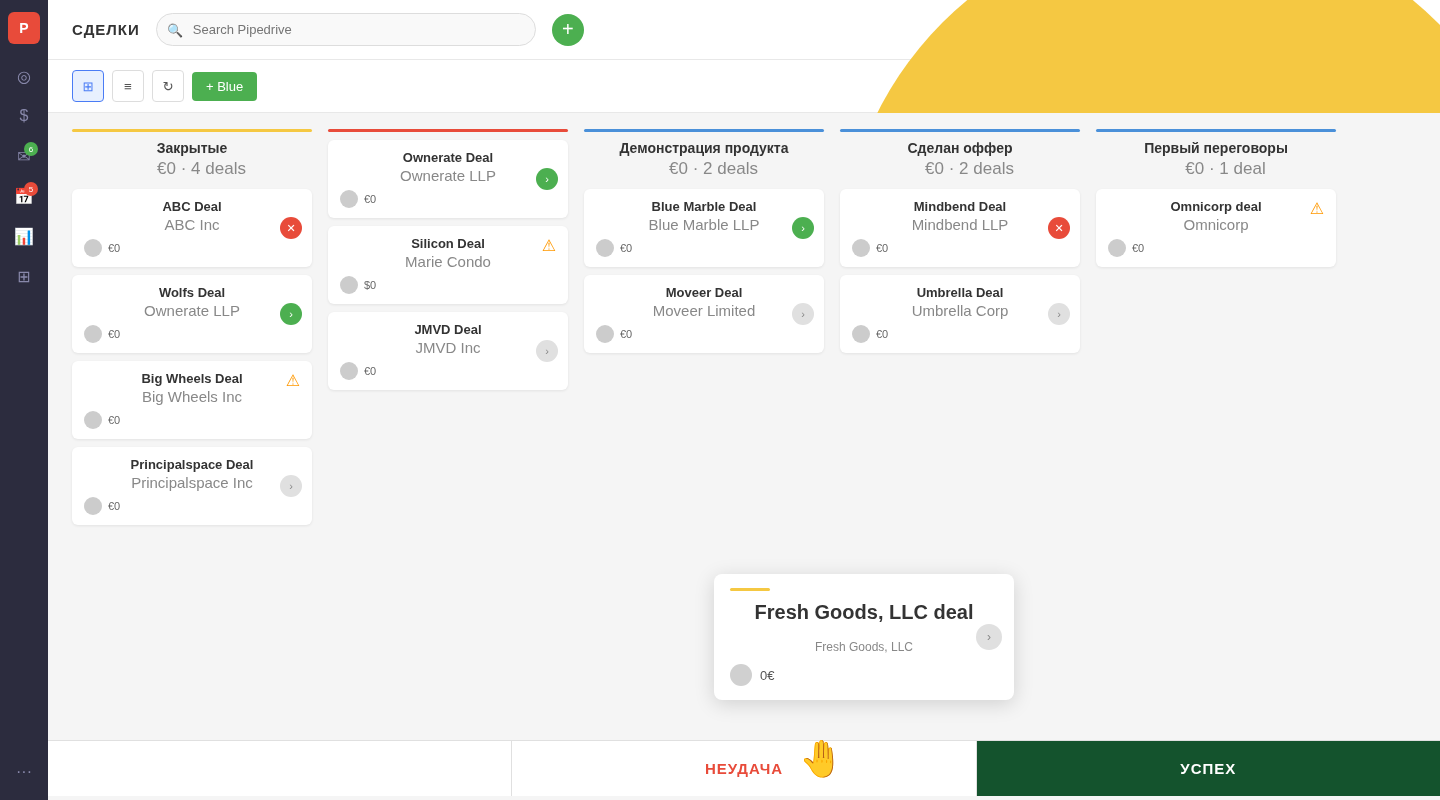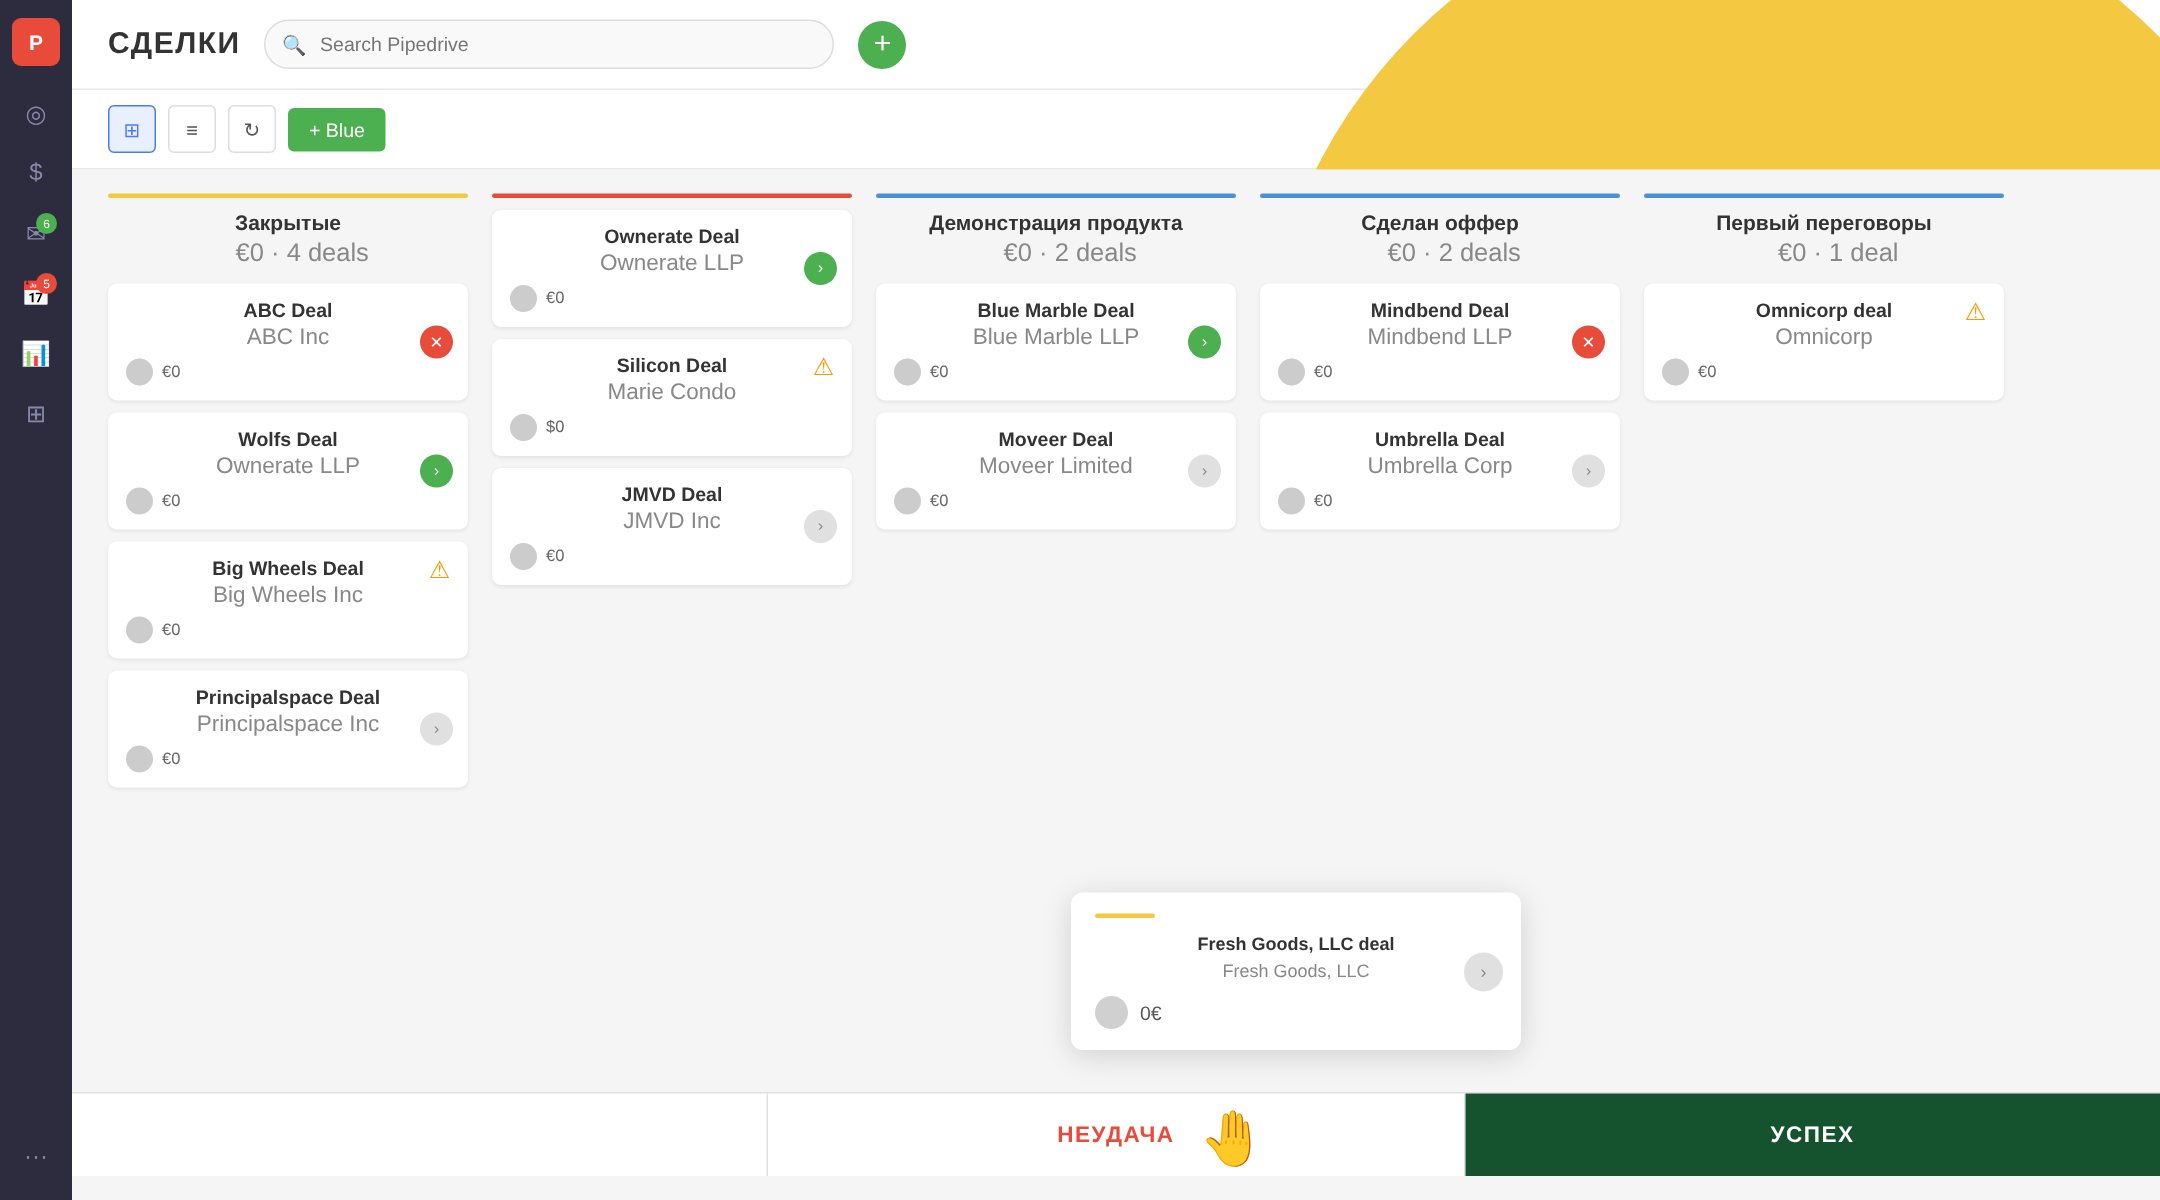--- a/index.html
+++ b/index.html
@@ -99,21 +99,21 @@
       padding: 0 24px;
       height: 60px;
       display: flex;
       align-items: center;
       gap: 16px;
       border-bottom: 1px solid #e8e8e8;
       flex-shrink: 0;
     }
 
     .header-title {
-      font-size: 20px;
+      font-size: 15px;
       font-weight: 700;
       color: #333;
       letter-spacing: 1px;
     }
 
     .header-search {
       flex: 1;
       max-width: 380px;
       position: relative;
     }
@@ -385,24 +385,24 @@
 
     .floating-card-accent {
       height: 3px;
       width: 40px;
       background: #f5c842;
       border-radius: 2px;
       margin-bottom: 10px;
     }
 
     .floating-card-title {
-      font-size: 12px;
+      font-size: 20px;
       font-weight: 600;
       color: #333;
-      margin-bottom: 4px;
+      margin-bottom: 16px;
     }
 
     .floating-card-company {
       font-size: 12px;
       color: #888;
       margin-bottom: 10px;
     }
 
     .floating-card-footer {
       display: flex;
@@ -444,21 +444,21 @@
       bottom: 20px;
       left: 54%;
       font-size: 36px;
       z-index: 20;
       pointer-events: none;
     }
 
     
     .bottom-bar {
       position: absolute;
-      bottom: 16px;
+      bottom: 4px;
       left: 48px;
       right: 0;
       height: 56px;
       background: white;
       display: flex;
       border-top: 1px solid #e0e0e0;
       z-index: 5;
     }
 
     .bottom-btn {

